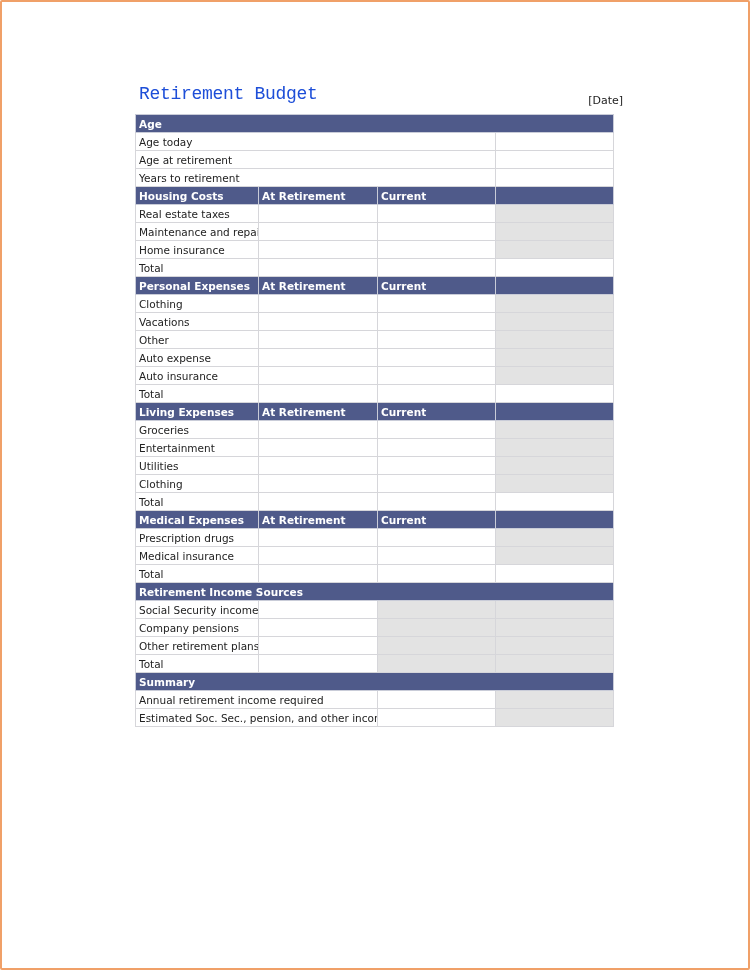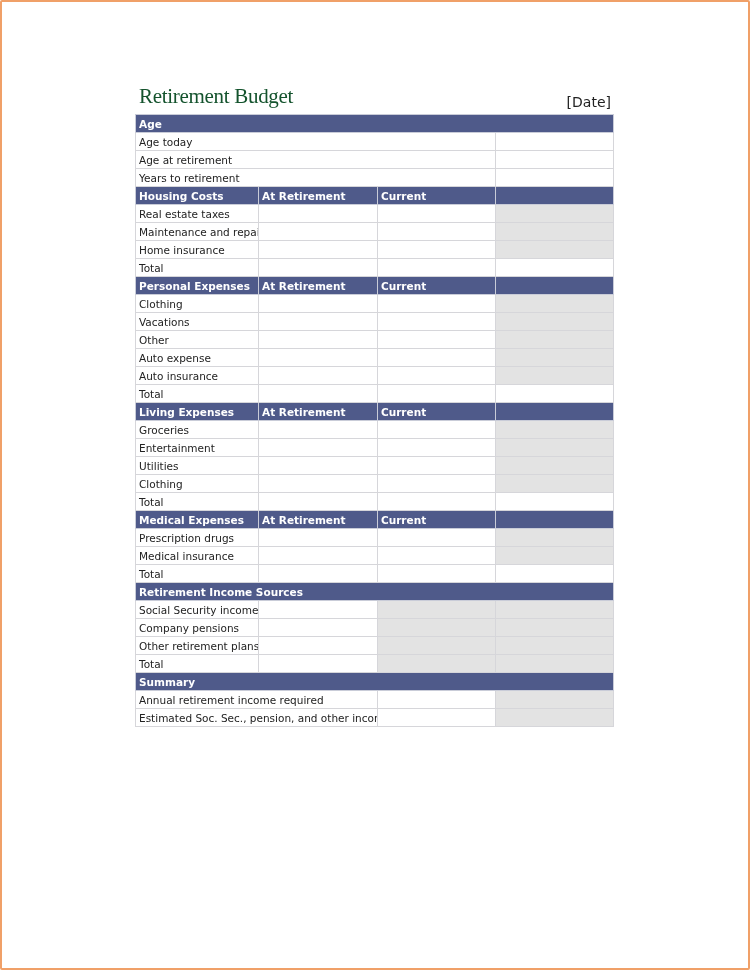--- a/index.html
+++ b/index.html
@@ -1,19 +1,19 @@
 <!DOCTYPE html>
 <html><head>
 <meta charset="utf-8">
 <style>
   html, body { margin:0; padding:0; }
   body { width:750px; height:970px; background:#ffffff; position:relative; overflow:hidden; font-family:"DejaVu Sans", sans-serif; }
   .page { position:absolute; left:0; top:0; width:746px; height:966px; border:2px solid #f0a068; border-radius:2px; box-sizing:content-box; }
-  .title { position:absolute; left:139px; top:84px; font-size:21px; color:#14532d; font-family:Liberation Serif, serif; letter-spacing:-0.3px; }
-  .date { position:absolute; right:139px; top:94px; font-size:14px; color:#222; }
+  .title { position:absolute; left:139px; top:84px; font-size:18px; color:#1d4ed8; font-family:Liberation Mono, monospace; letter-spacing:-0.3px; }
+  .date { position:absolute; right:127px; top:94px; font-size:11px; color:#222; }
   table { position:absolute; left:135px; top:114px; border-collapse:collapse; table-layout:fixed; width:478px;padding-left:42px; }
   td { height:18px; padding:0 0 0 3px; border:1px solid #d6d6da; font-size:10.5px; color:#222; white-space:nowrap; overflow:hidden; box-sizing:border-box; }
   tr.hdr td { background:#4f5a8a; color:#ffffff; font-weight:bold; border-color:#c9ccd8; }
   td.shade { background:#e3e3e3; }
   col.c1 { width:123px; } col.c2 { width:119px; } col.c3 { width:118px; } col.c4 { width:118px; }
 </style>
 </head>
 <body>
 
 <div class="page"></div>

